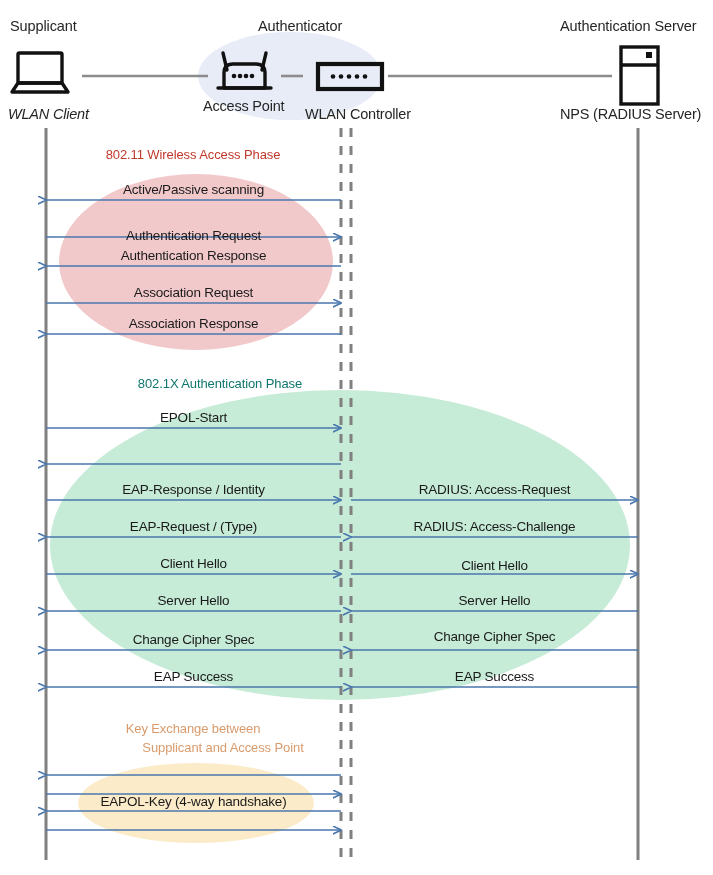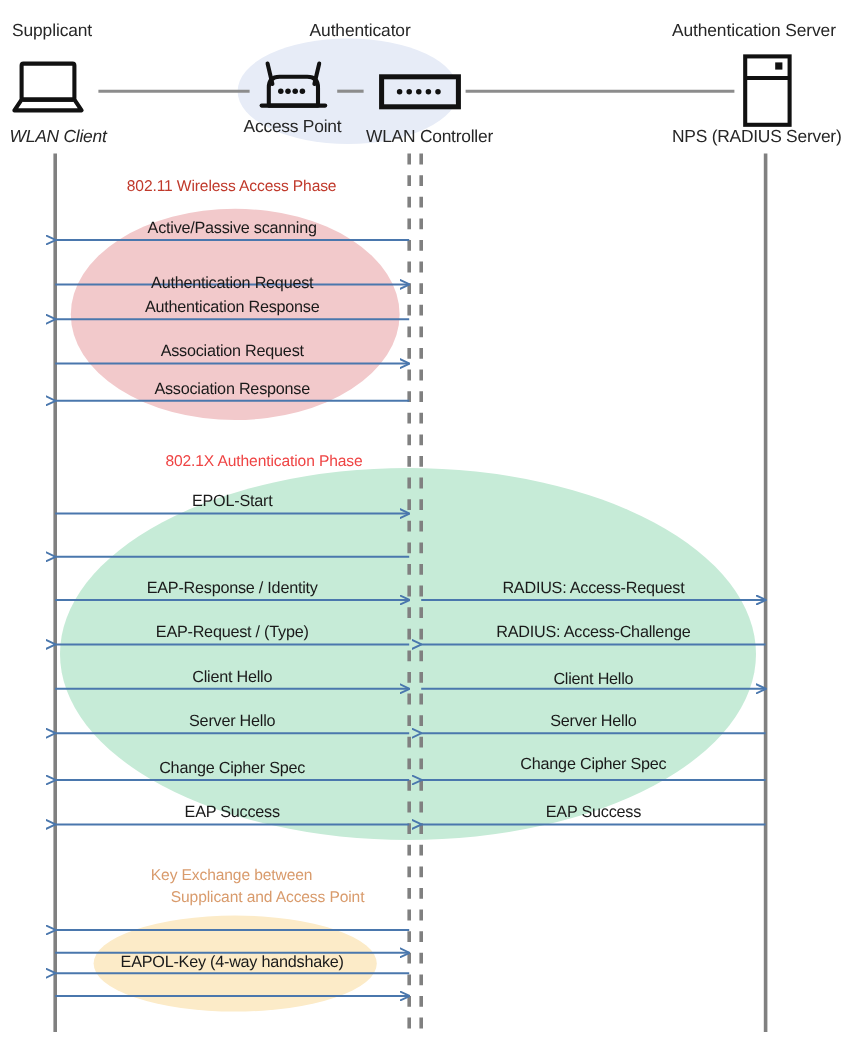--- a/index.html
+++ b/index.html
@@ -132,21 +132,21 @@
   <div class="node-title" style="left:10px;top:18px;">Supplicant</div>
   <div class="node-title" style="left:258px;top:18px;">Authenticator</div>
   <div class="node-title" style="left:560px;top:18px;">Authentication Server</div>
 
   <div class="node-caption" style="left:8px;top:106px;font-style:italic;">WLAN Client</div>
   <div class="node-caption" style="left:203px;top:98px;">Access Point</div>
   <div class="node-caption" style="left:305px;top:106px;">WLAN Controller</div>
   <div class="node-caption" style="left:560px;top:106px;">NPS (RADIUS Server)</div>
 
   <div class="phase-label" style="left:48px;top:146px;width:290px;color:#C0392B;">802.11 Wireless Access Phase</div>
-  <div class="phase-label" style="left:48px;top:375px;width:344px;color:#ef4444;">802.1X Authentication Phase</div>
+  <div class="phase-label" style="left:48px;top:375px;width:344px;color:#0f766e;">802.1X Authentication Phase</div>
   <div class="phase-label" style="left:48px;top:720px;width:290px;color:#D99B6C;">Key Exchange between</div>
   <div class="phase-label" style="left:48px;top:739px;width:290px;color:#D99B6C;padding-left:30px;">Supplicant and Access Point</div>
 
   <div class="msg-label" style="left:46px;top:182px;width:295px;">Active/Passive scanning</div>
   <div class="msg-label" style="left:46px;top:228px;width:295px;">Authentication Request</div>
   <div class="msg-label" style="left:46px;top:248px;width:295px;">Authentication Response</div>
   <div class="msg-label" style="left:46px;top:285px;width:295px;">Association Request</div>
   <div class="msg-label" style="left:46px;top:316px;width:295px;">Association Response</div>
 
   <div class="msg-label" style="left:46px;top:410px;width:295px;">EPOL-Start</div>

